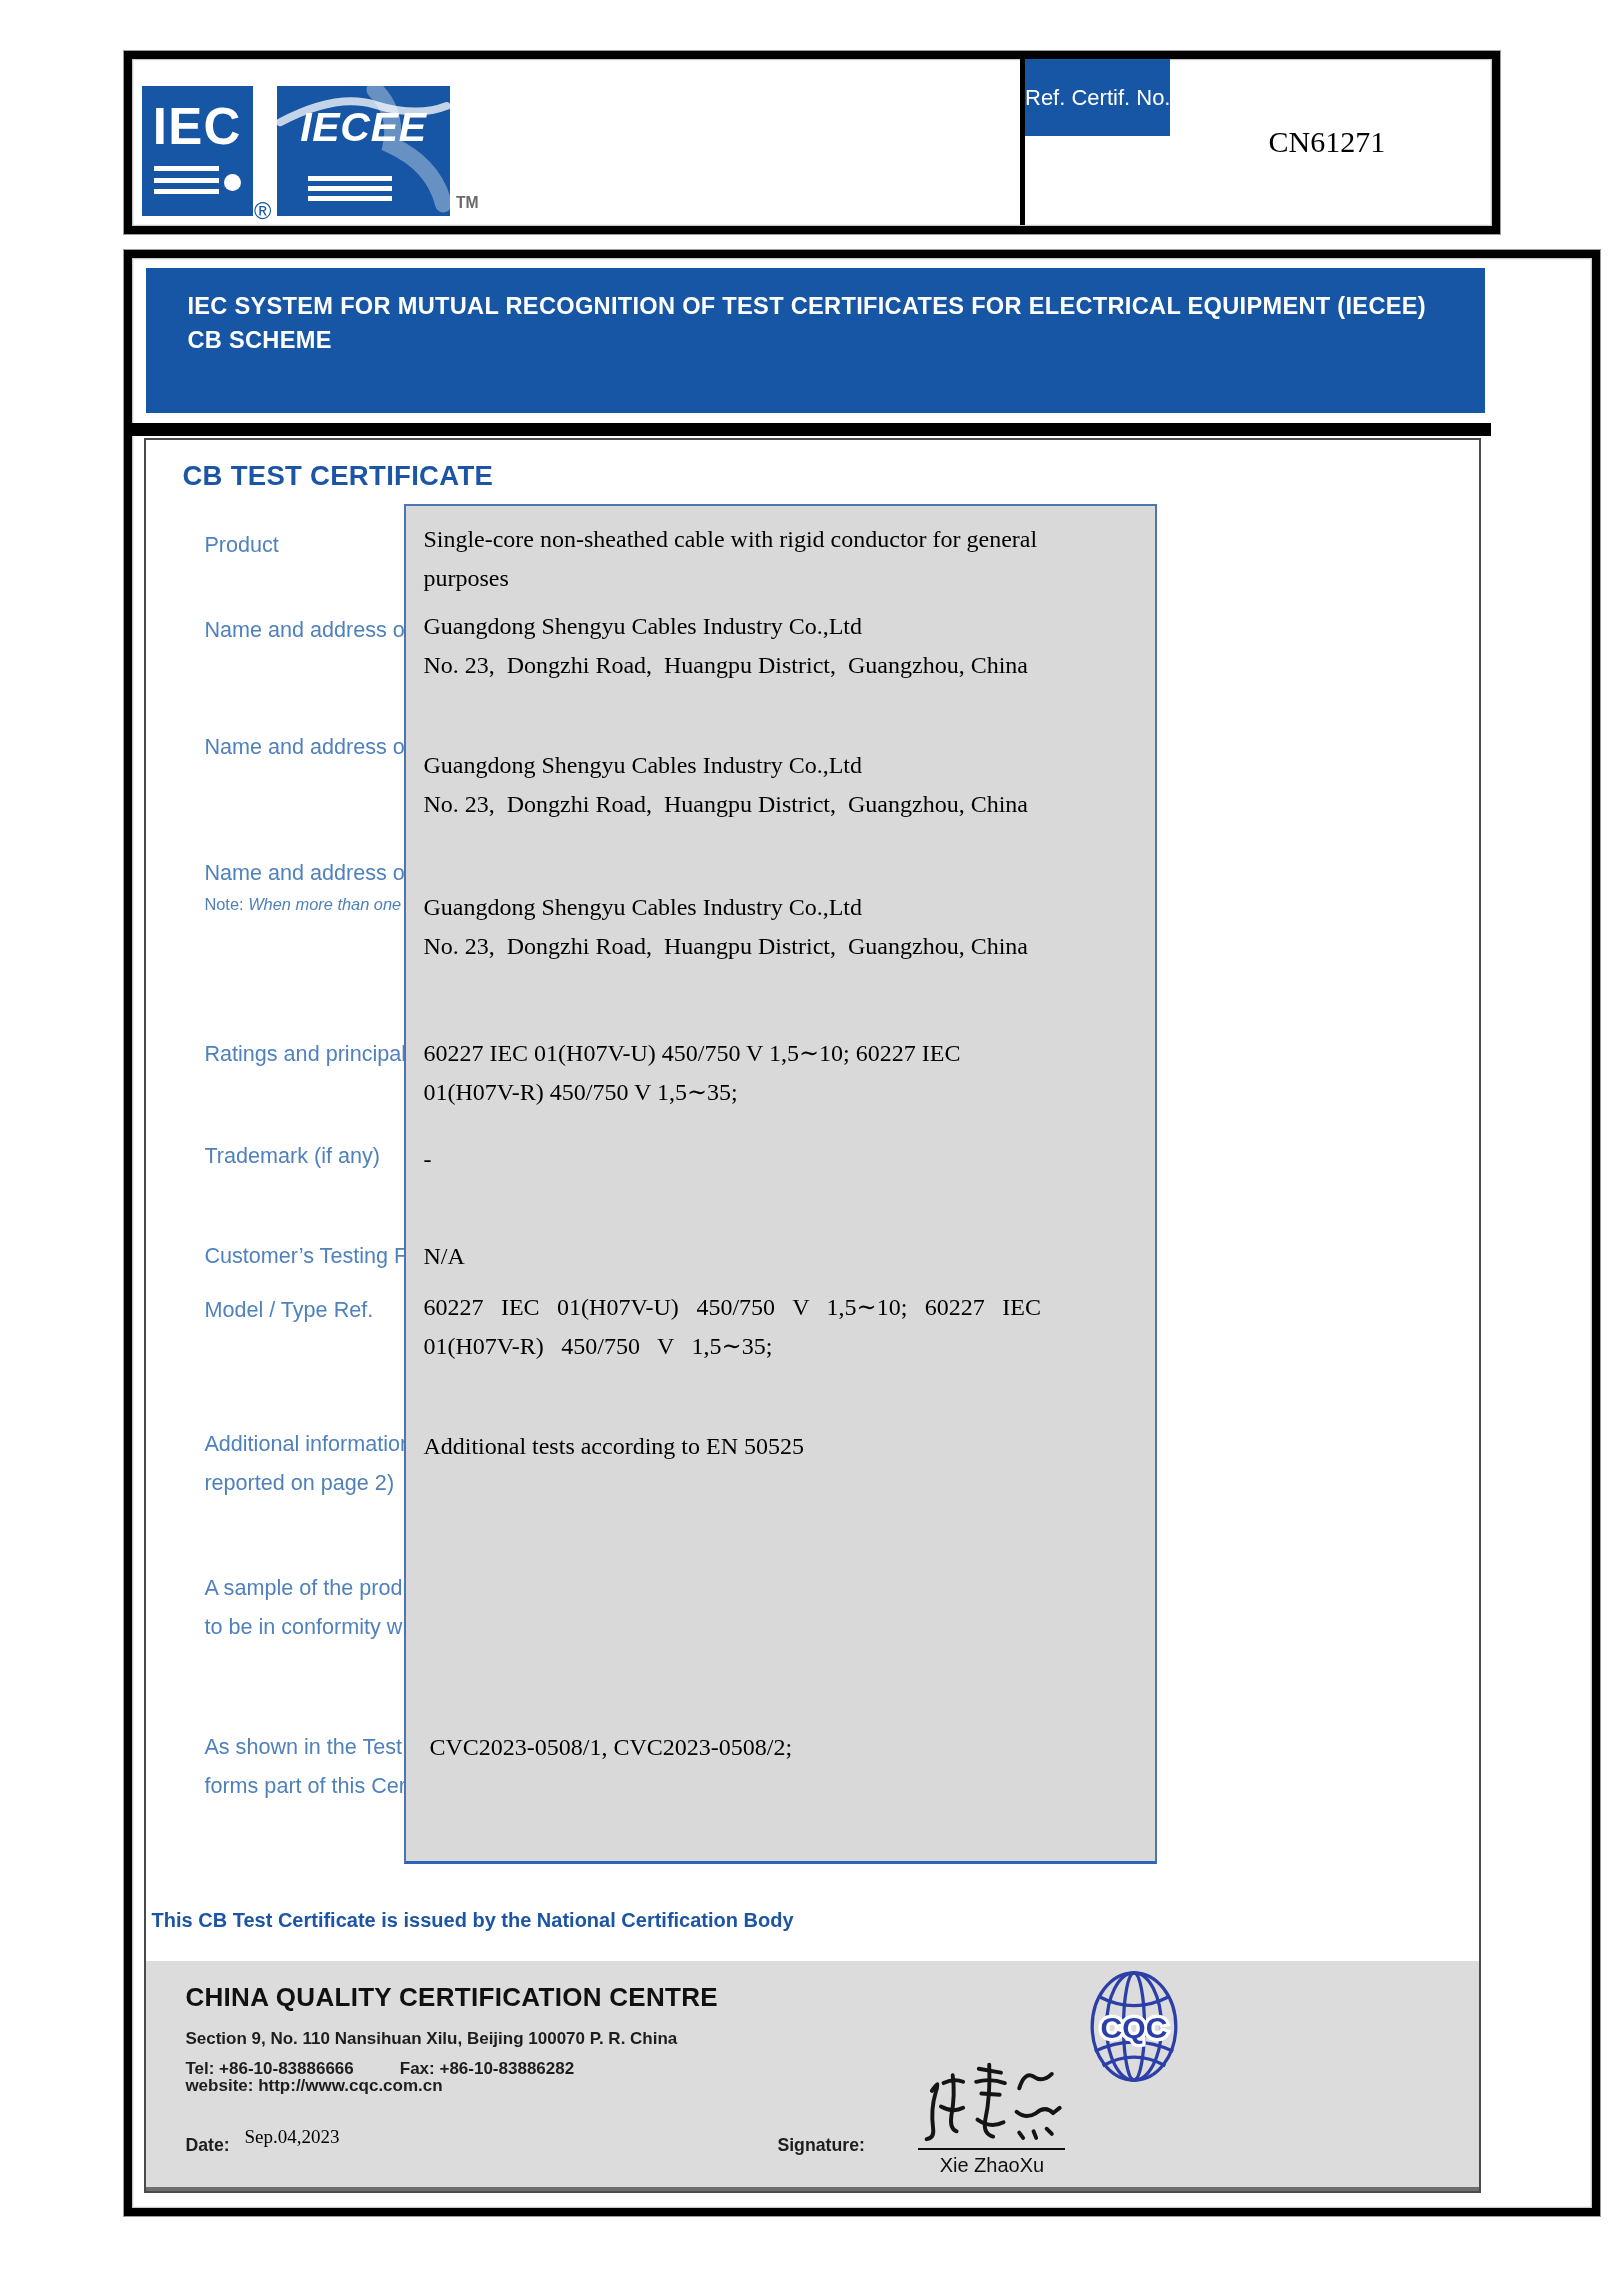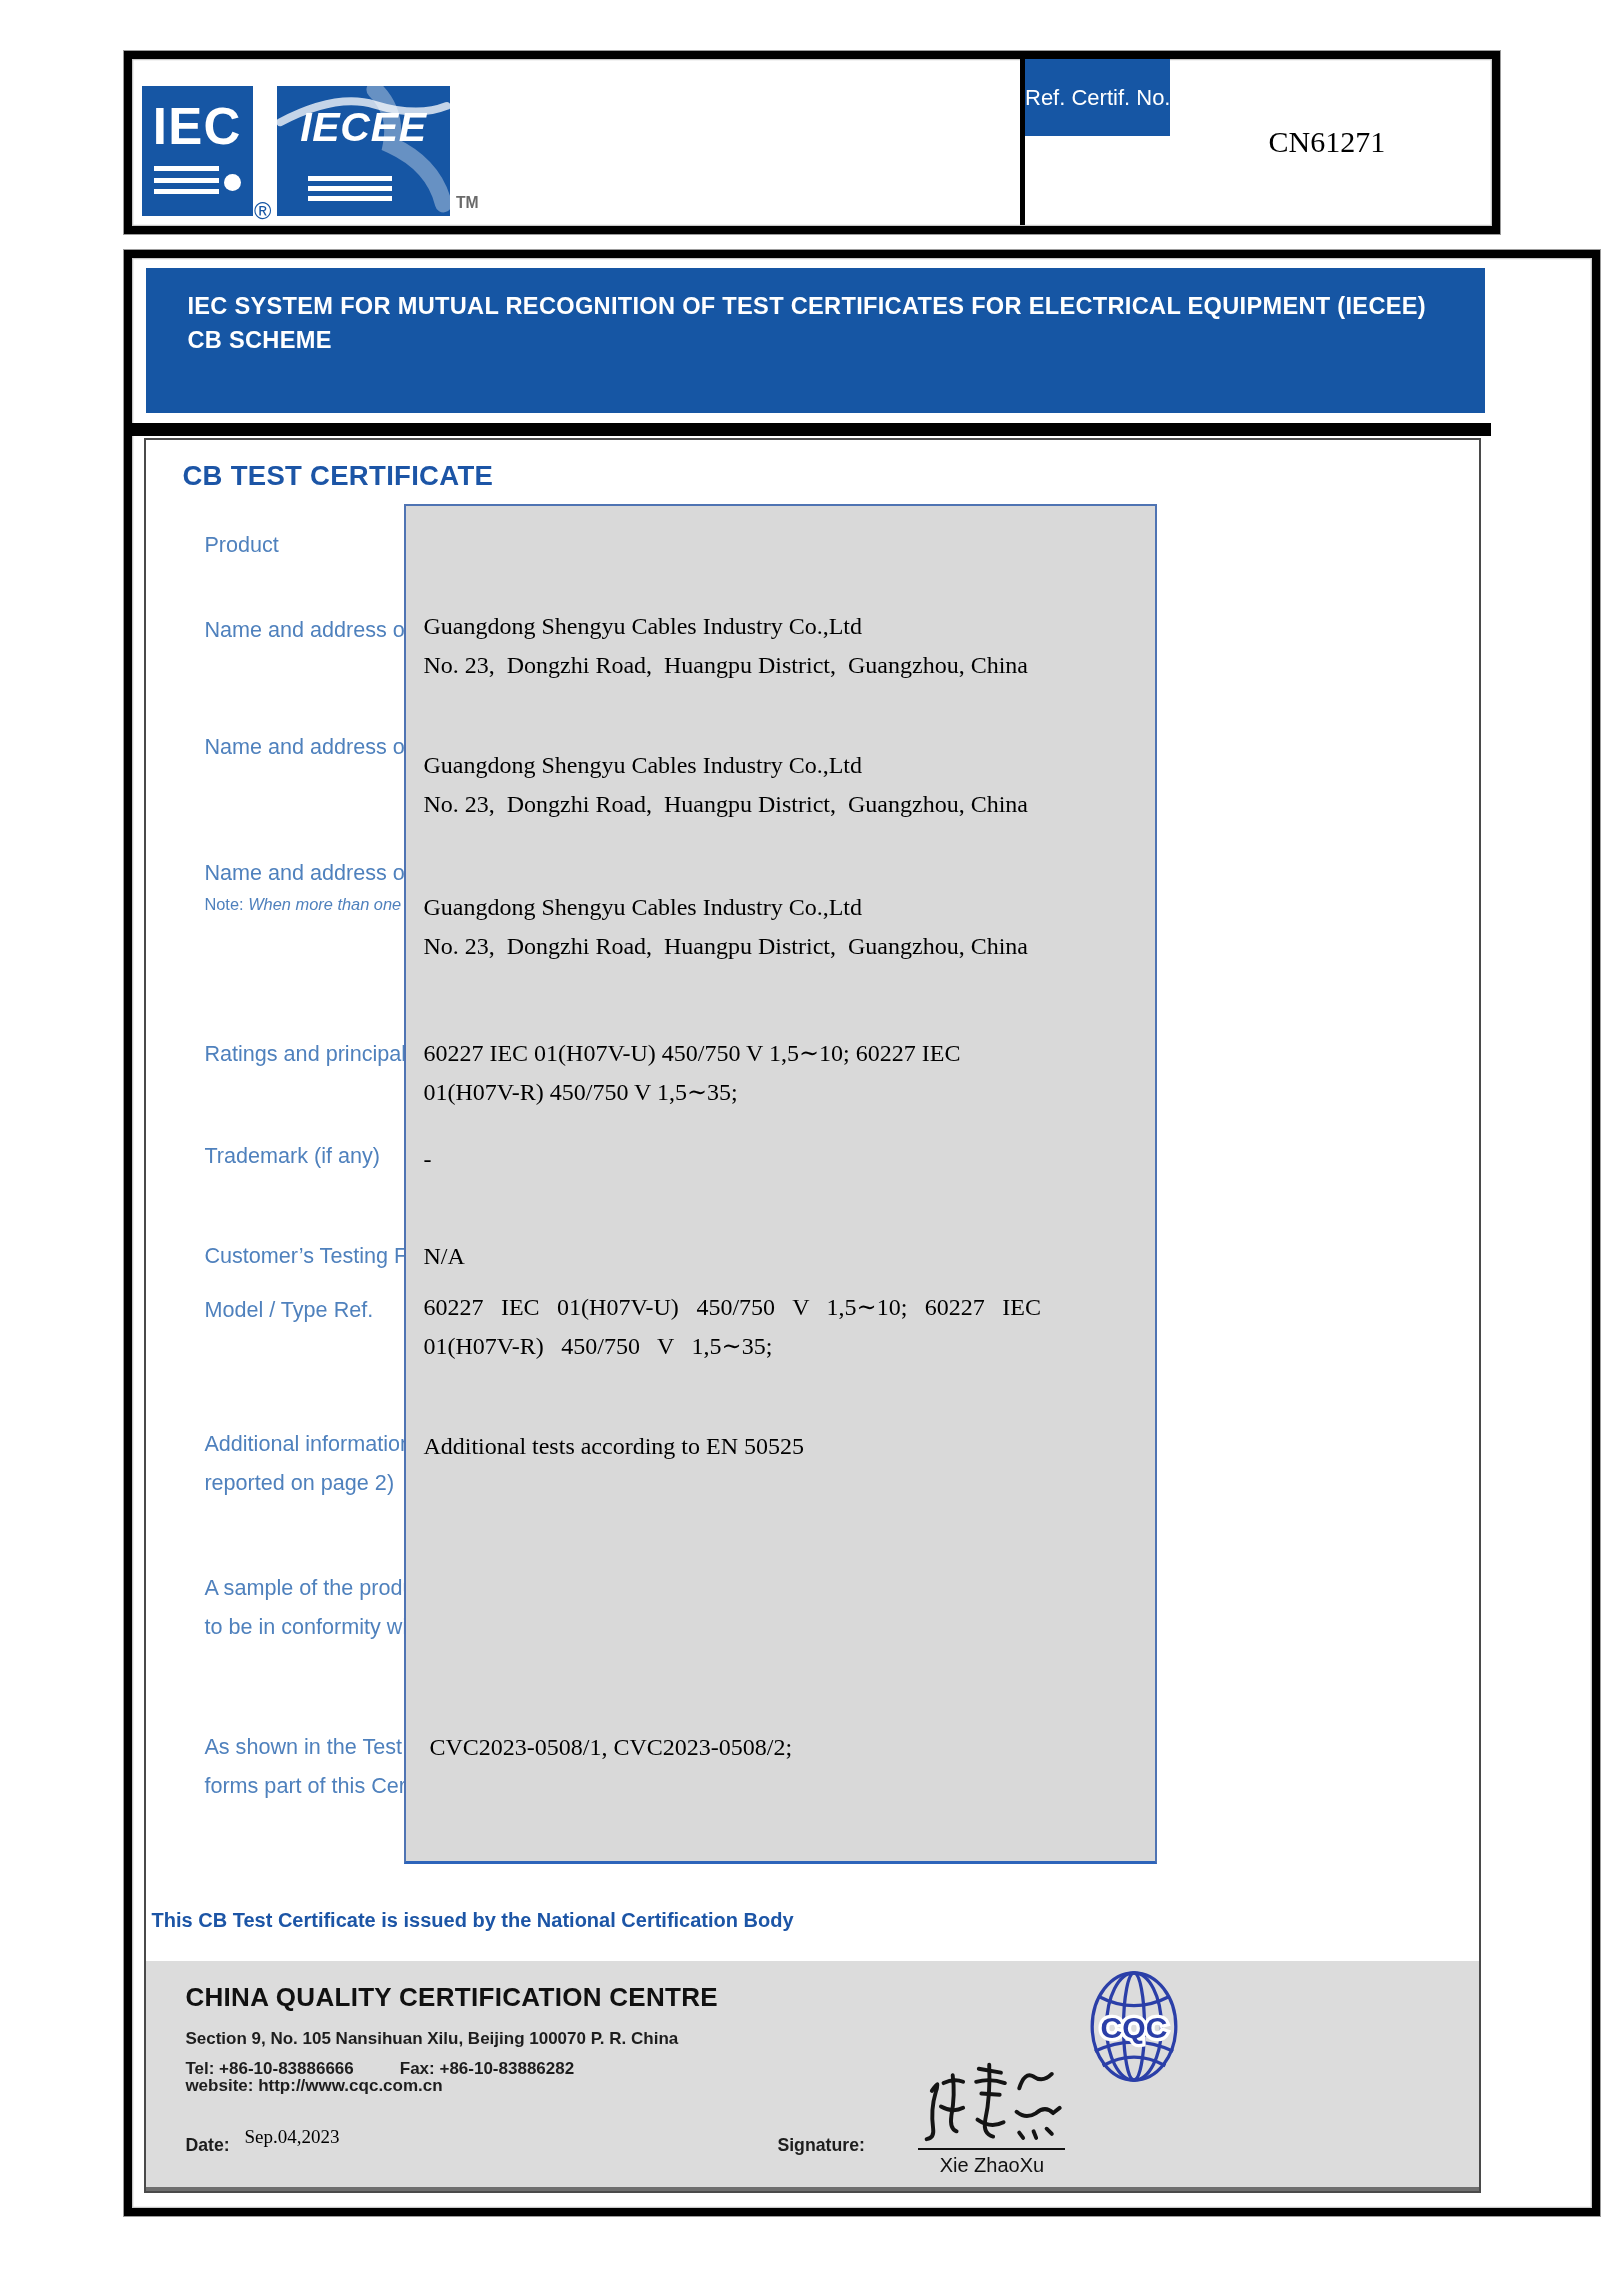--- a/index.html
+++ b/index.html
@@ -158,40 +158,42 @@
       <div class="label" style="top:797px">Customer’s Testing Facility (CTF) Stage used</div>
       <div class="label" style="top:851px">Model / Type Ref.</div>
       <div class="label" style="top:985px">Additional information (if necessary may also be
 reported on page 2)</div>
       <div class="label" style="top:1129px">A sample of the product was tested and found
 to be in conformity with</div>
       <div class="label" style="top:1288px">As shown in the Test Report Ref. No. which
 forms part of this Certificate</div>
 
       <div class="value-box"></div>
+      <div class="value" style="top:80px">Single-core non-sheathed cable with rigid conductor for general
+purposes</div>
       <div class="value" style="top:167px">Guangdong Shengyu Cables Industry Co.,Ltd
 No. 23,  Dongzhi Road,  Huangpu District,  Guangzhou, China</div>
       <div class="value" style="top:306px">Guangdong Shengyu Cables Industry Co.,Ltd
 No. 23,  Dongzhi Road,  Huangpu District,  Guangzhou, China</div>
       <div class="value" style="top:448px">Guangdong Shengyu Cables Industry Co.,Ltd
 No. 23,  Dongzhi Road,  Huangpu District,  Guangzhou, China</div>
       <div class="value" style="top:594px">60227 IEC 01(H07V-U) 450/750 V 1,5∼10; 60227 IEC
 01(H07V-R) 450/750 V 1,5∼35;</div>
       <div class="value" style="top:700px">-</div>
       <div class="value" style="top:797px">N/A</div>
       <div class="value justify" style="top:848px">60227 IEC 01(H07V-U) 450/750 V 1,5∼10; 60227 IEC
 01(H07V-R) 450/750 V 1,5∼35;</div>
       <div class="value" style="top:987px">Additional tests according to EN 50525</div>
       <div class="value" style="top:1288px"> CVC2023-0508/1, CVC2023-0508/2;</div>
 
       <div class="issued-line">This CB Test Certificate is issued by the National Certification Body</div>
 
       <div class="footer">
         <div class="org-name">CHINA QUALITY CERTIFICATION CENTRE</div>
-        <div class="f-line f-address">Section 9, No. 105 Nansihuan Xilu, Beijing 100070 P. R. China</div>
+        <div class="f-line f-address">Section 9, No. 110 Nansihuan Xilu, Beijing 100070 P. R. China</div>
         <div class="f-line f-contact">
           <span>Tel: +86-10-83886666</span>
           <span>Fax: +86-10-83886282</span>
         </div>
         <div class="f-line f-website">website: http://www.cqc.com.cn</div>
 
         <div class="date-label">Date:</div>
         <div class="date-value">Sep.04,2023</div>
 
         <div class="sig-label">Signature:</div>

